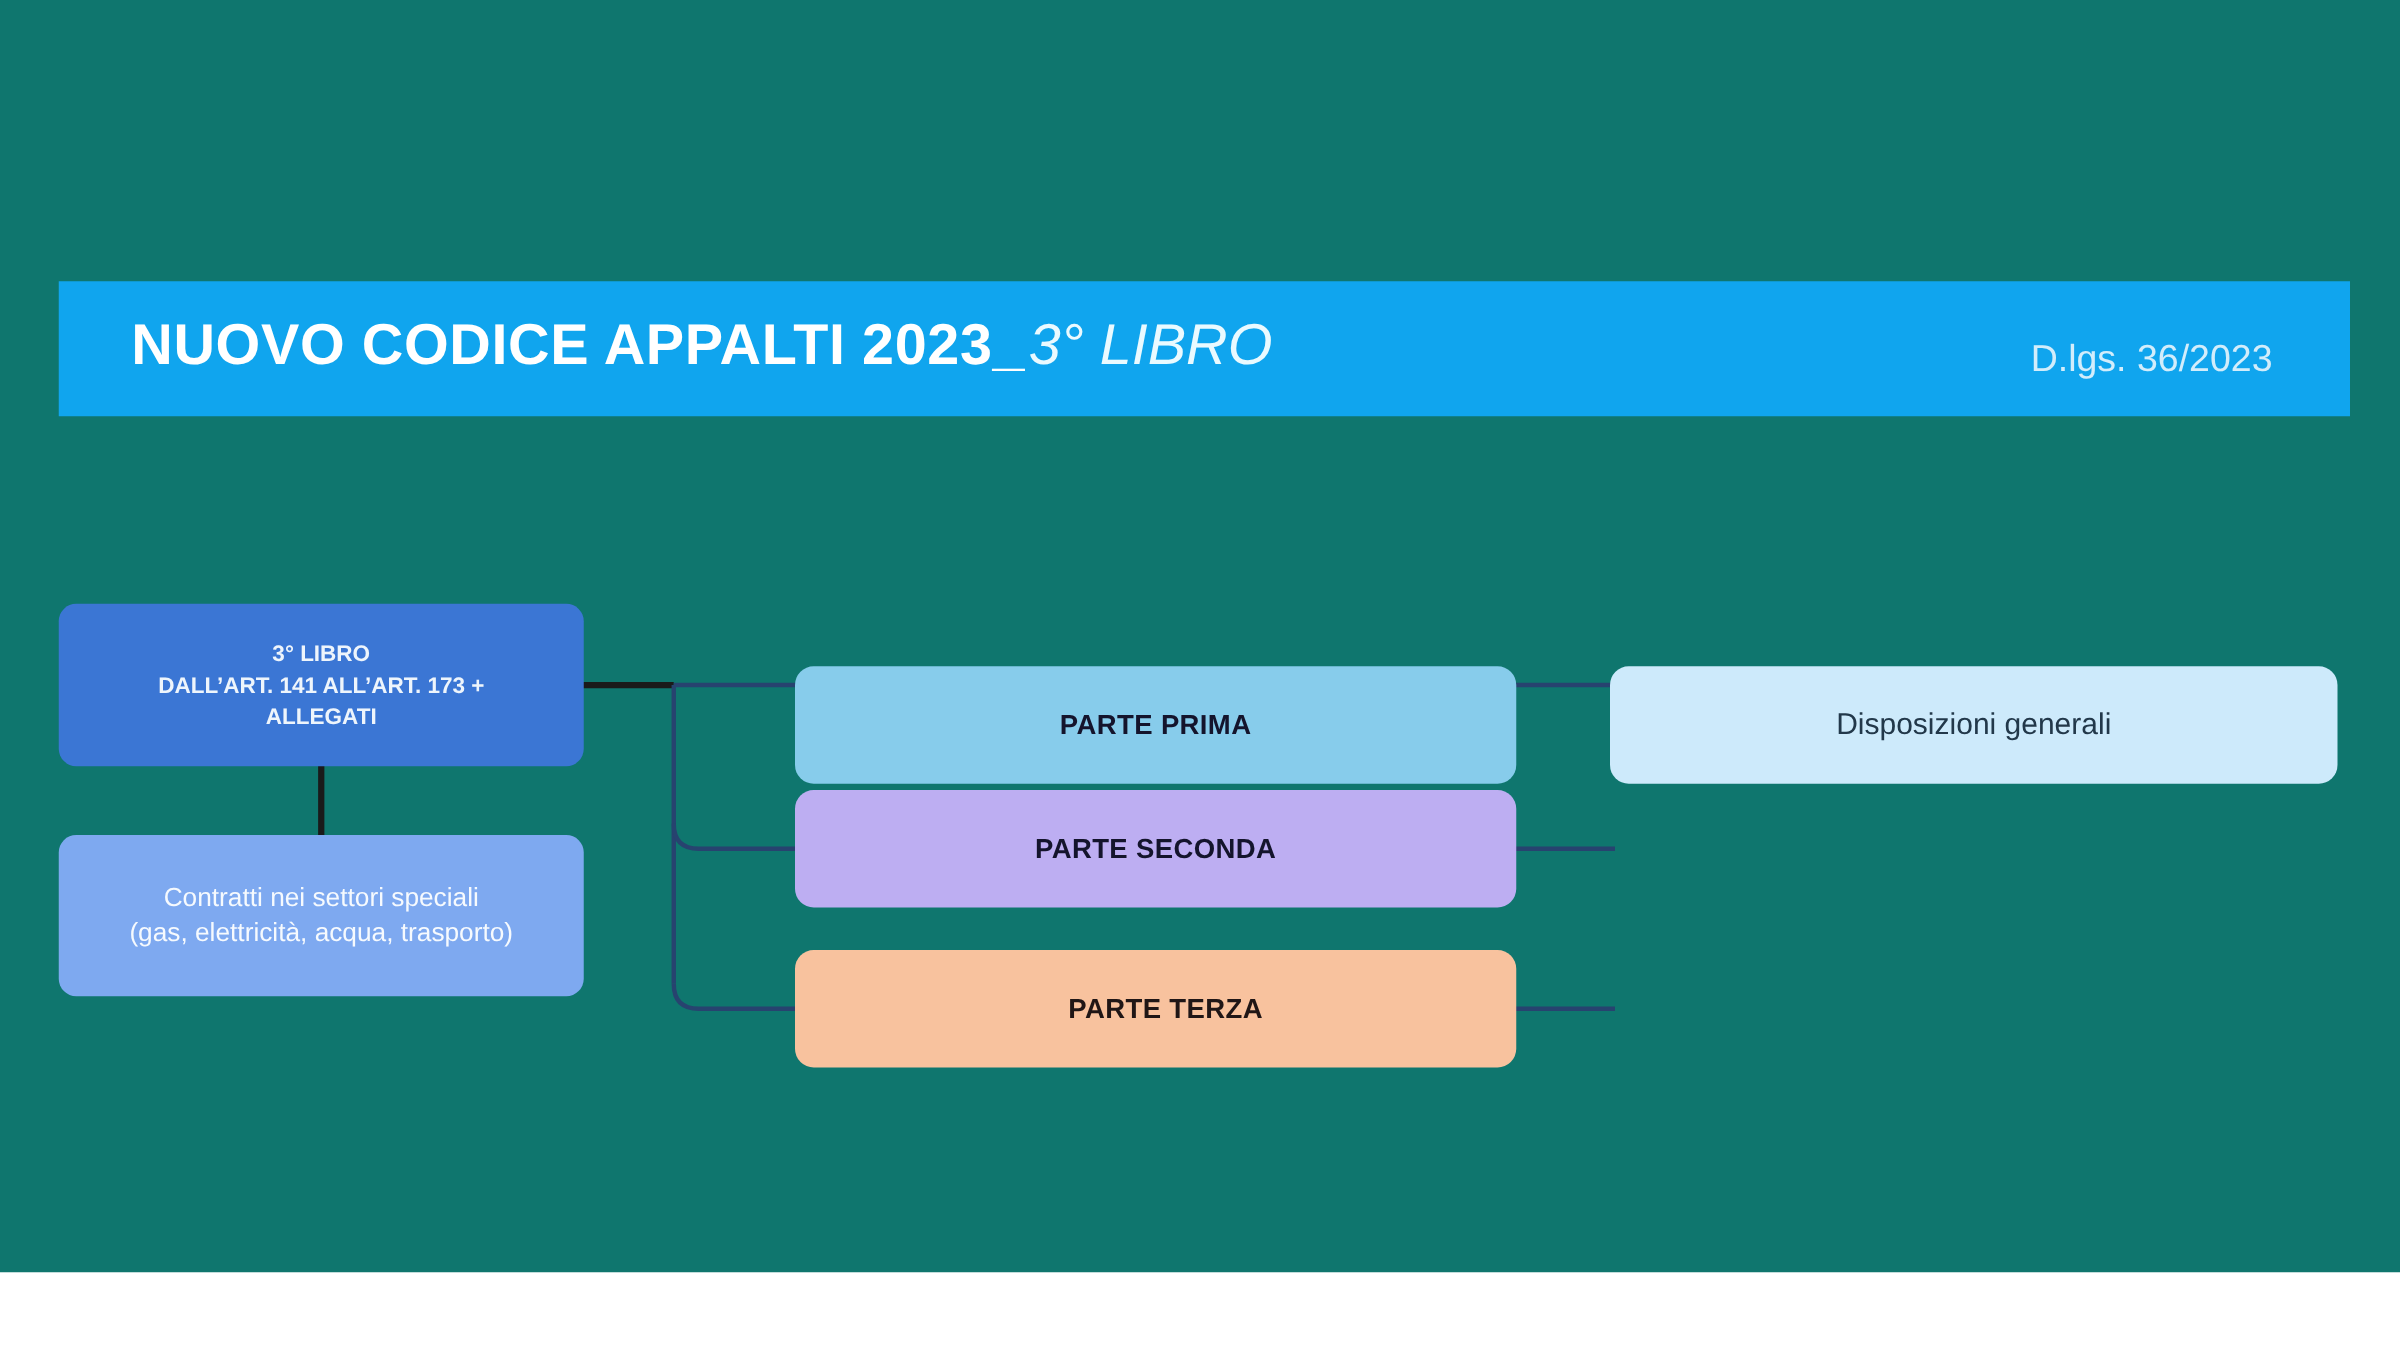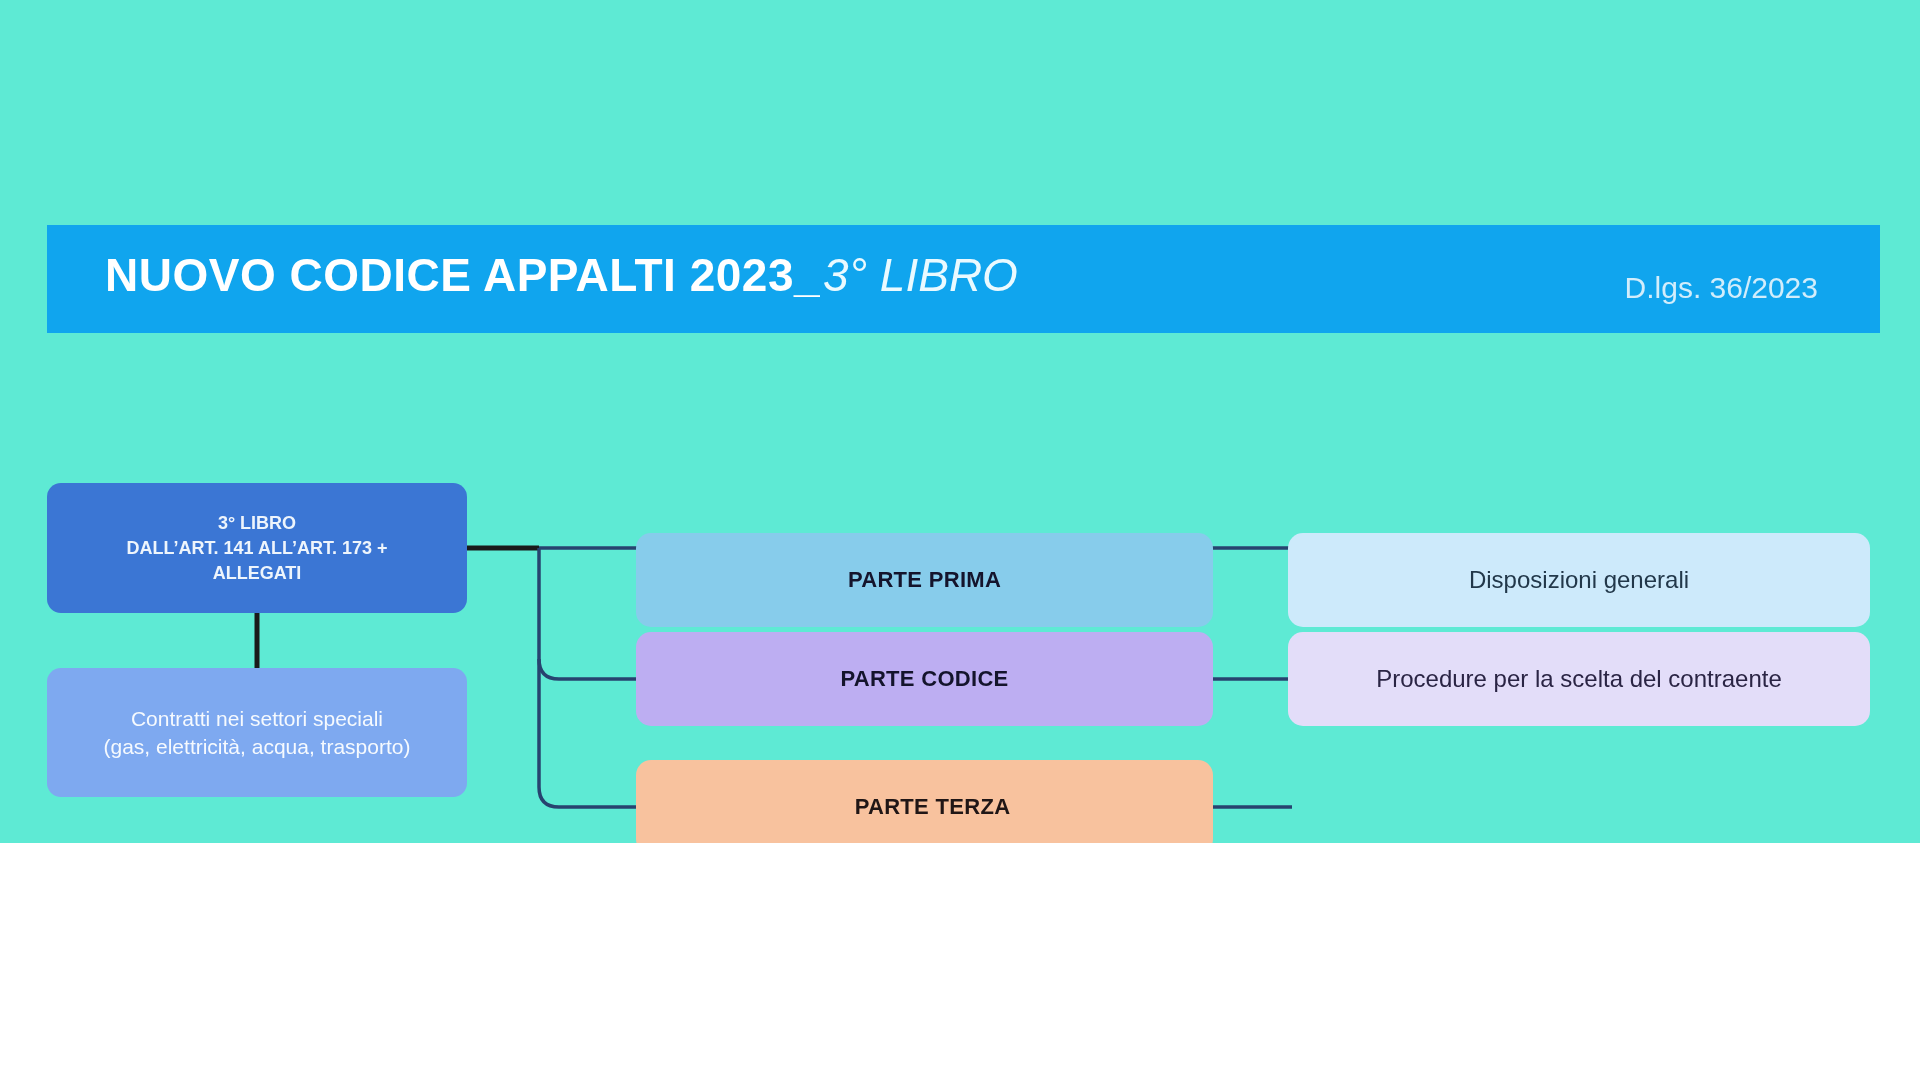--- a/index.html
+++ b/index.html
@@ -2,22 +2,22 @@
 <html><head>
 <meta charset="utf-8">
 <style>
   * { box-sizing: border-box; margin: 0; padding: 0; }
   html, body { background: #ffffff; }
   body { font-family: "Liberation Sans", sans-serif; }
 
   .canvas {
     position: relative;
     width: 1920px;
-    height: 843px;
-    background: #5eead4;
+    height: 1018px;
+    background: #0f766e;
     overflow: hidden;
   }
 
   
   .banner {
     position: absolute;
     left: 47px; top: 225px;
     width: 1833px; height: 108px;
     display: flex;
     align-items: center;
@@ -131,18 +131,17 @@
   <div class="node root-box" style="background: rgb(59, 118, 212);">3° LIBRO
 DALL’ART. 141 ALL’ART. 173 +
 ALLEGATI</div>
 
   <div class="node attachment-box" style="background: rgb(126, 169, 240);">Contratti nei settori speciali
 (gas, elettricità, acqua, trasporto)</div>
 
   <div class="node part-box row-1" style="color: rgb(20, 20, 44); background: rgb(135, 204, 235);">PARTE PRIMA</div>
   <div class="node desc-box row-1" style="color: rgb(34, 56, 74); background: rgb(205, 234, 251);">Disposizioni generali</div>
 
-  <div class="node part-box row-2" style="color: rgb(20, 20, 44); background: rgb(189, 174, 242);">PARTE CODICE</div>
-  <div class="node desc-box row-2" style="color: rgb(42, 36, 68); background: rgb(227, 221, 249);">Procedure per la scelta del contraente</div>
+  <div class="node part-box row-2" style="color: rgb(20, 20, 44); background: rgb(189, 174, 242);">PARTE SECONDA</div>
 
   <div class="node part-box row-3" style="color: rgb(32, 22, 22); background: rgb(248, 194, 158);">PARTE TERZA</div>
 
 </div>
 
 </body></html>

